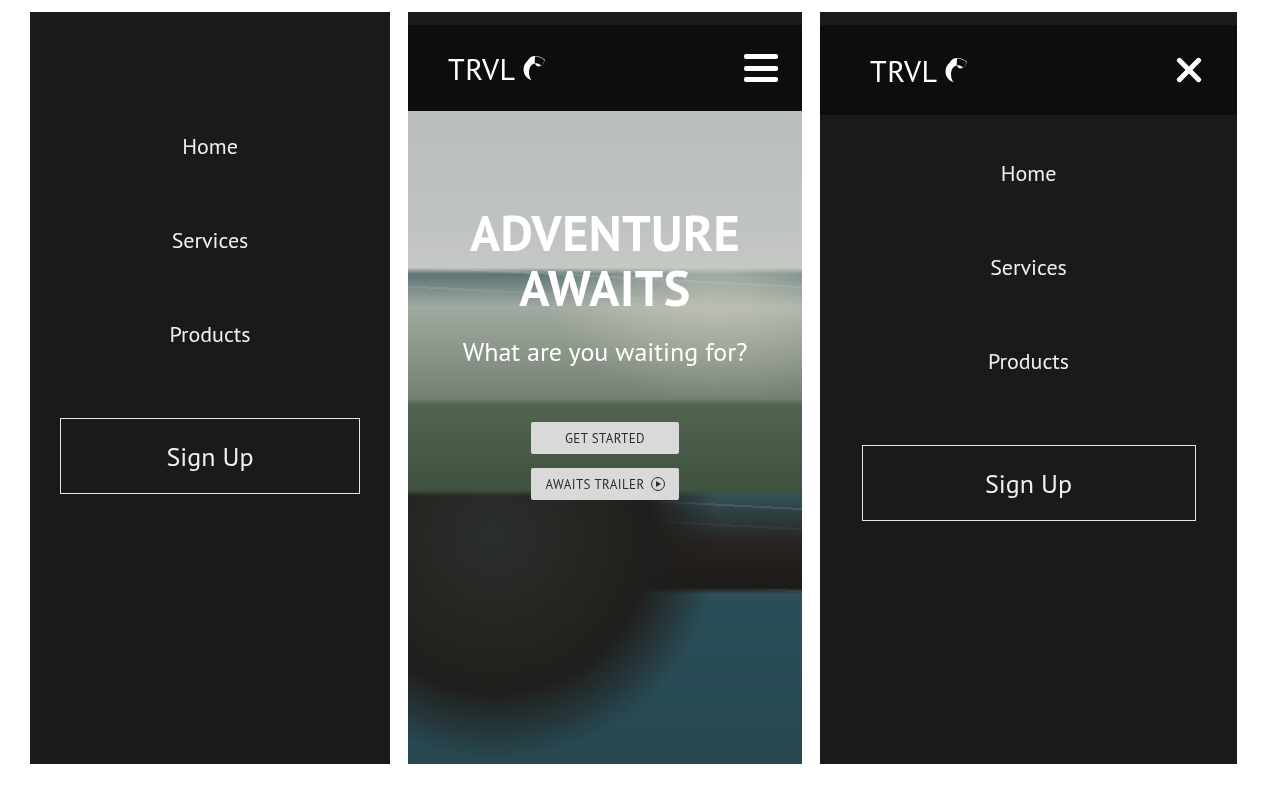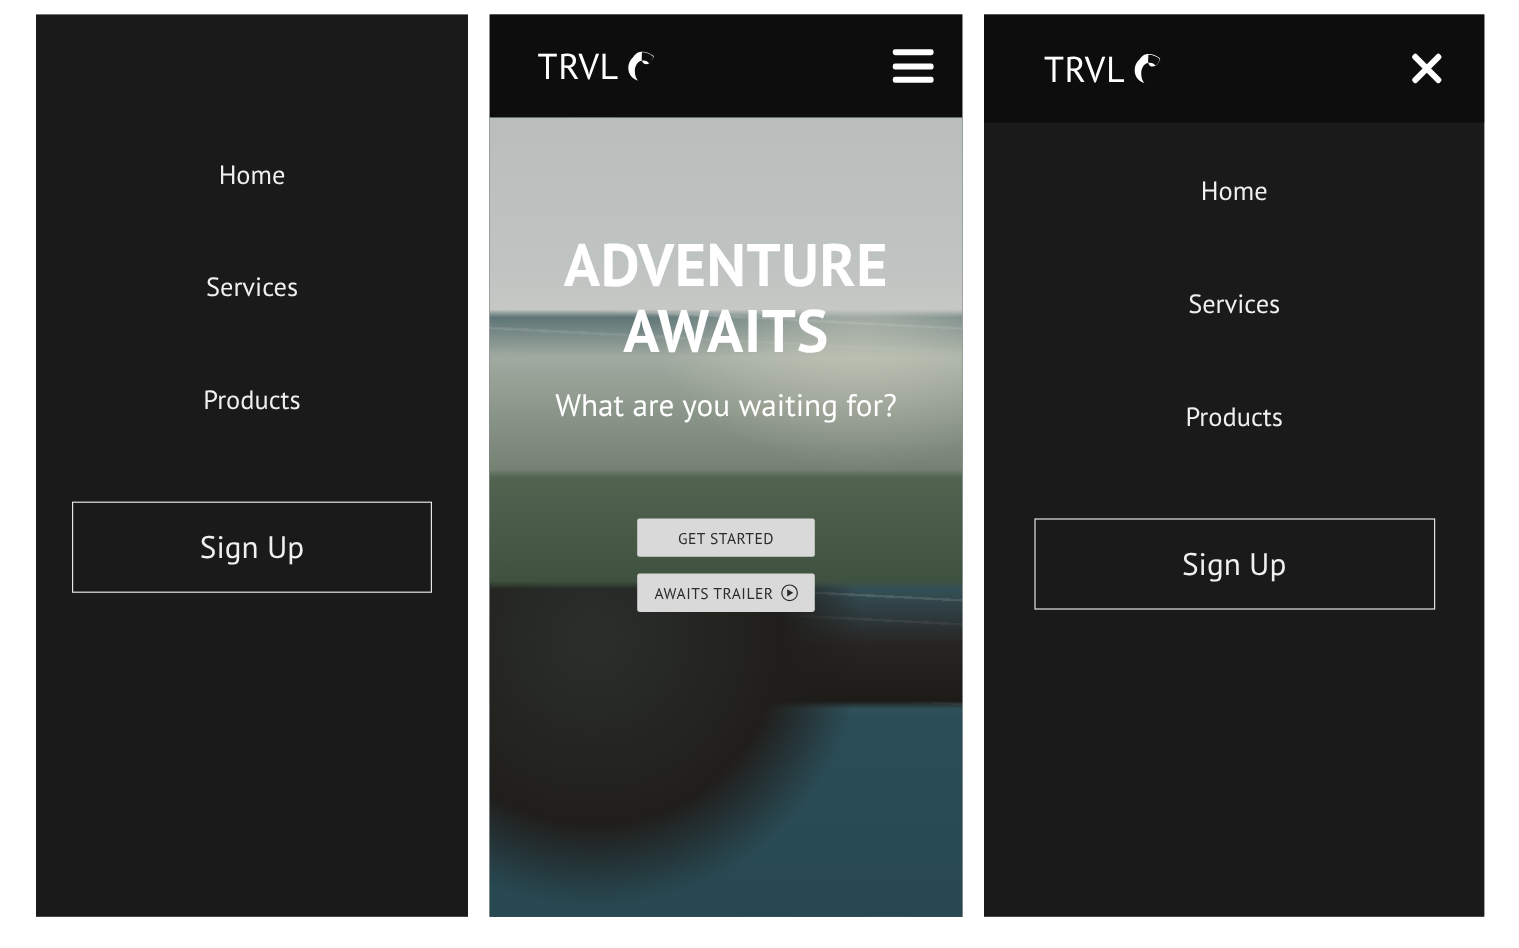--- a/index.html
+++ b/index.html
@@ -62,20 +62,21 @@
     flex-direction: column;
   }
 
   .header {
     height: 86px;
     background: #0d0d0d;
     display: flex;
     align-items: center;
     justify-content: space-between;
     padding: 0 24px 0 40px;
+    margin-top: 13px;
   }
   .brand {
     display: flex;
     align-items: center;
     gap: 6px;
     font-size: 30px;
     font-weight: 400;
     letter-spacing: 0.5px;
     color: #fff;
   }
@@ -159,21 +160,21 @@
     text-align: center;
     width: 330px;
     letter-spacing: 0.5px;
   }
   .hero-sub {
     margin-top: 20px;
     font-size: 26px;
     text-align: center;
   }
   .cta {
-    margin-top: 77px;
+    margin-top: 54px;
     display: flex;
     flex-direction: column;
     gap: 14px;
     align-items: center;
   }
   .cta-btn {
     width: 148px;
     height: 32px;
     background: #d9d9d9;
     color: #2b2b2b;

